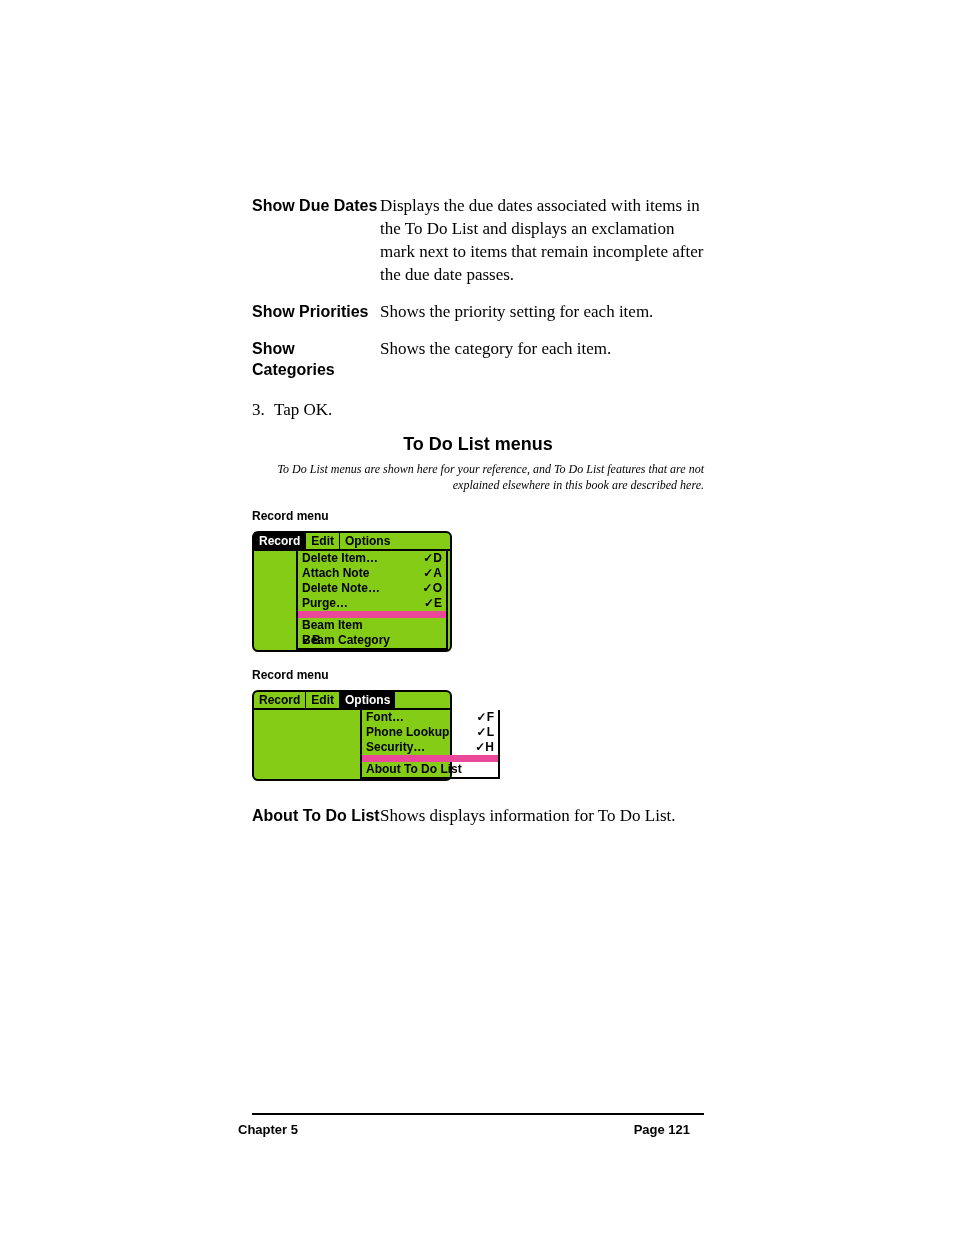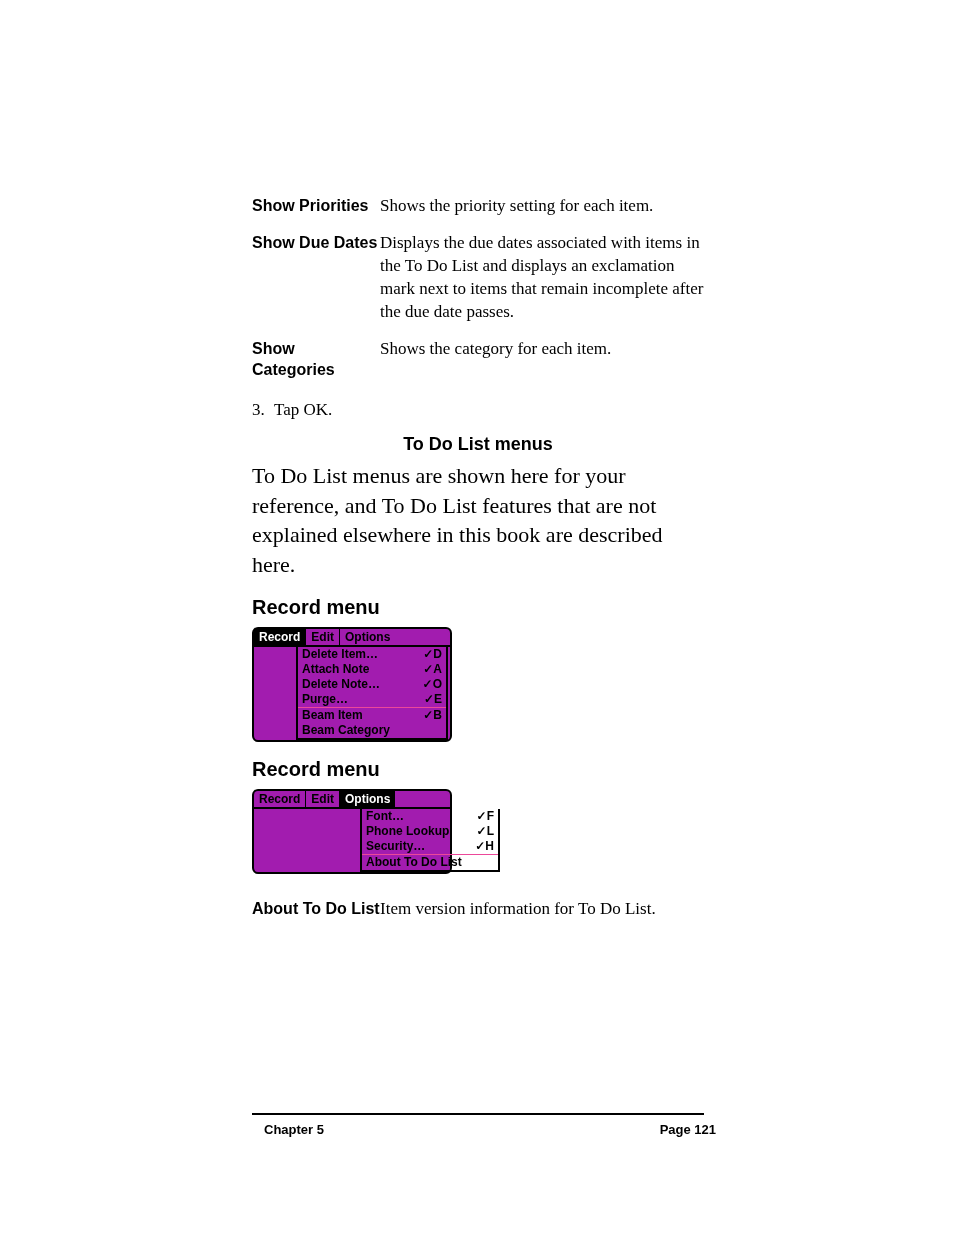--- a/index.html
+++ b/index.html
@@ -49,40 +49,41 @@
   .h2 {
     font-family: Arial, Helvetica, sans-serif;
     font-weight: bold;
     font-size: 18px;
     margin: 10px 0 6px 0;
     text-align: center;
   }
   .h3 {
     font-family: Arial, Helvetica, sans-serif;
     font-weight: bold;
-    font-size: 20px;
+    font-size: 12px;
     margin: 16px 0 8px 0;
   }
   .para {
-    font-size: 22px;
+    font-size: 12px;
     line-height: 1.35;
     margin: 0 0 12px 0;
-    text-align: left;
+    text-align: right;
+    font-style: italic;
   }
 
   
   .menubox {
     border: 2px solid #000;
     border-radius: 6px;
     width: 196px;
     font-family: Arial, Helvetica, sans-serif;
     font-weight: bold;
     font-size: 12px;
     margin: 7px 0 12px 0;
-    background: #a21caf;
+    background: #84cc16;
   }
   .menubar {
     display: flex;
     border-bottom: 2px solid #000;
     height: 16px;
     line-height: 16px;
   }
   .menubar > span {
     padding: 0 5px;
     border-right: 1px solid #000;
@@ -109,21 +110,22 @@
     padding: 0 4px;
     height: 15px;
     line-height: 15px;
     white-space: nowrap;
   }
   .menurow .sc {
     font-weight: bold;
     letter-spacing: 0;
   }
   .menurow.divider-top {
-    border-top: 1px solid #ec4899;
+    border-top: 7px solid #ec4899;
+    flex-direction: column;
   }
 
   .menubox.record .dropdown {
     width: 148px;
     margin-left: -2px;
   }
   .menubox.options .dropdown {
     width: 136px;
     margin-left: 62px;
     margin-right: -2px;
@@ -132,43 +134,43 @@
   
   .footer-rule {
     position: absolute;
     left: 252px;
     width: 452px;
     bottom: 120px;
     border-top: 2px solid #000;
   }
   .footer {
     position: absolute;
-    left: 264px;
+    left: 238px;
     width: 452px;
     bottom: 98px;
     display: flex;
     justify-content: space-between;
     font-family: Arial, Helvetica, sans-serif;
     font-weight: bold;
     font-size: 13px;
   }
 </style>
 </head>
 <body>
 
 <div class="page">
 
   <div class="defs-table">
     <div class="def-row">
+      <div class="def-term">Show Due Dates</div>
+      <div class="def-desc">Displays the due dates associated with items in the To Do List and displays an exclamation mark next to items that remain incomplete after the due date passes.</div>
+    </div>
+    <div class="def-row">
       <div class="def-term">Show Priorities</div>
       <div class="def-desc">Shows the priority setting for each item.</div>
-    </div>
-    <div class="def-row">
-      <div class="def-term">Show Due Dates</div>
-      <div class="def-desc">Displays the due dates associated with items in the To Do List and displays an exclamation mark next to items that remain incomplete after the due date passes.</div>
     </div>
     <div class="def-row">
       <div class="def-term">Show Categories</div>
       <div class="def-desc">Shows the category for each item.</div>
     </div>
   </div>
 
   <div class="step">
     <span class="step-num">3.</span>
     <span>Tap OK.</span>
@@ -241,21 +243,21 @@
           <span>About To Do List</span>
           <span class="sc"></span>
         </div>
       </div>
     </div>
   </div>
 
   <div class="defs-table" style="margin-top:24px;">
     <div class="def-row">
       <div class="def-term">About To Do List</div>
-      <div class="def-desc">Item version information for To Do List.</div>
+      <div class="def-desc">Shows displays information for To Do List.</div>
     </div>
   </div>
 
   <div class="footer-rule"></div>
   <div class="footer">
     <span>Chapter 5</span>
     <span>Page 121</span>
   </div>
 
 </div>

